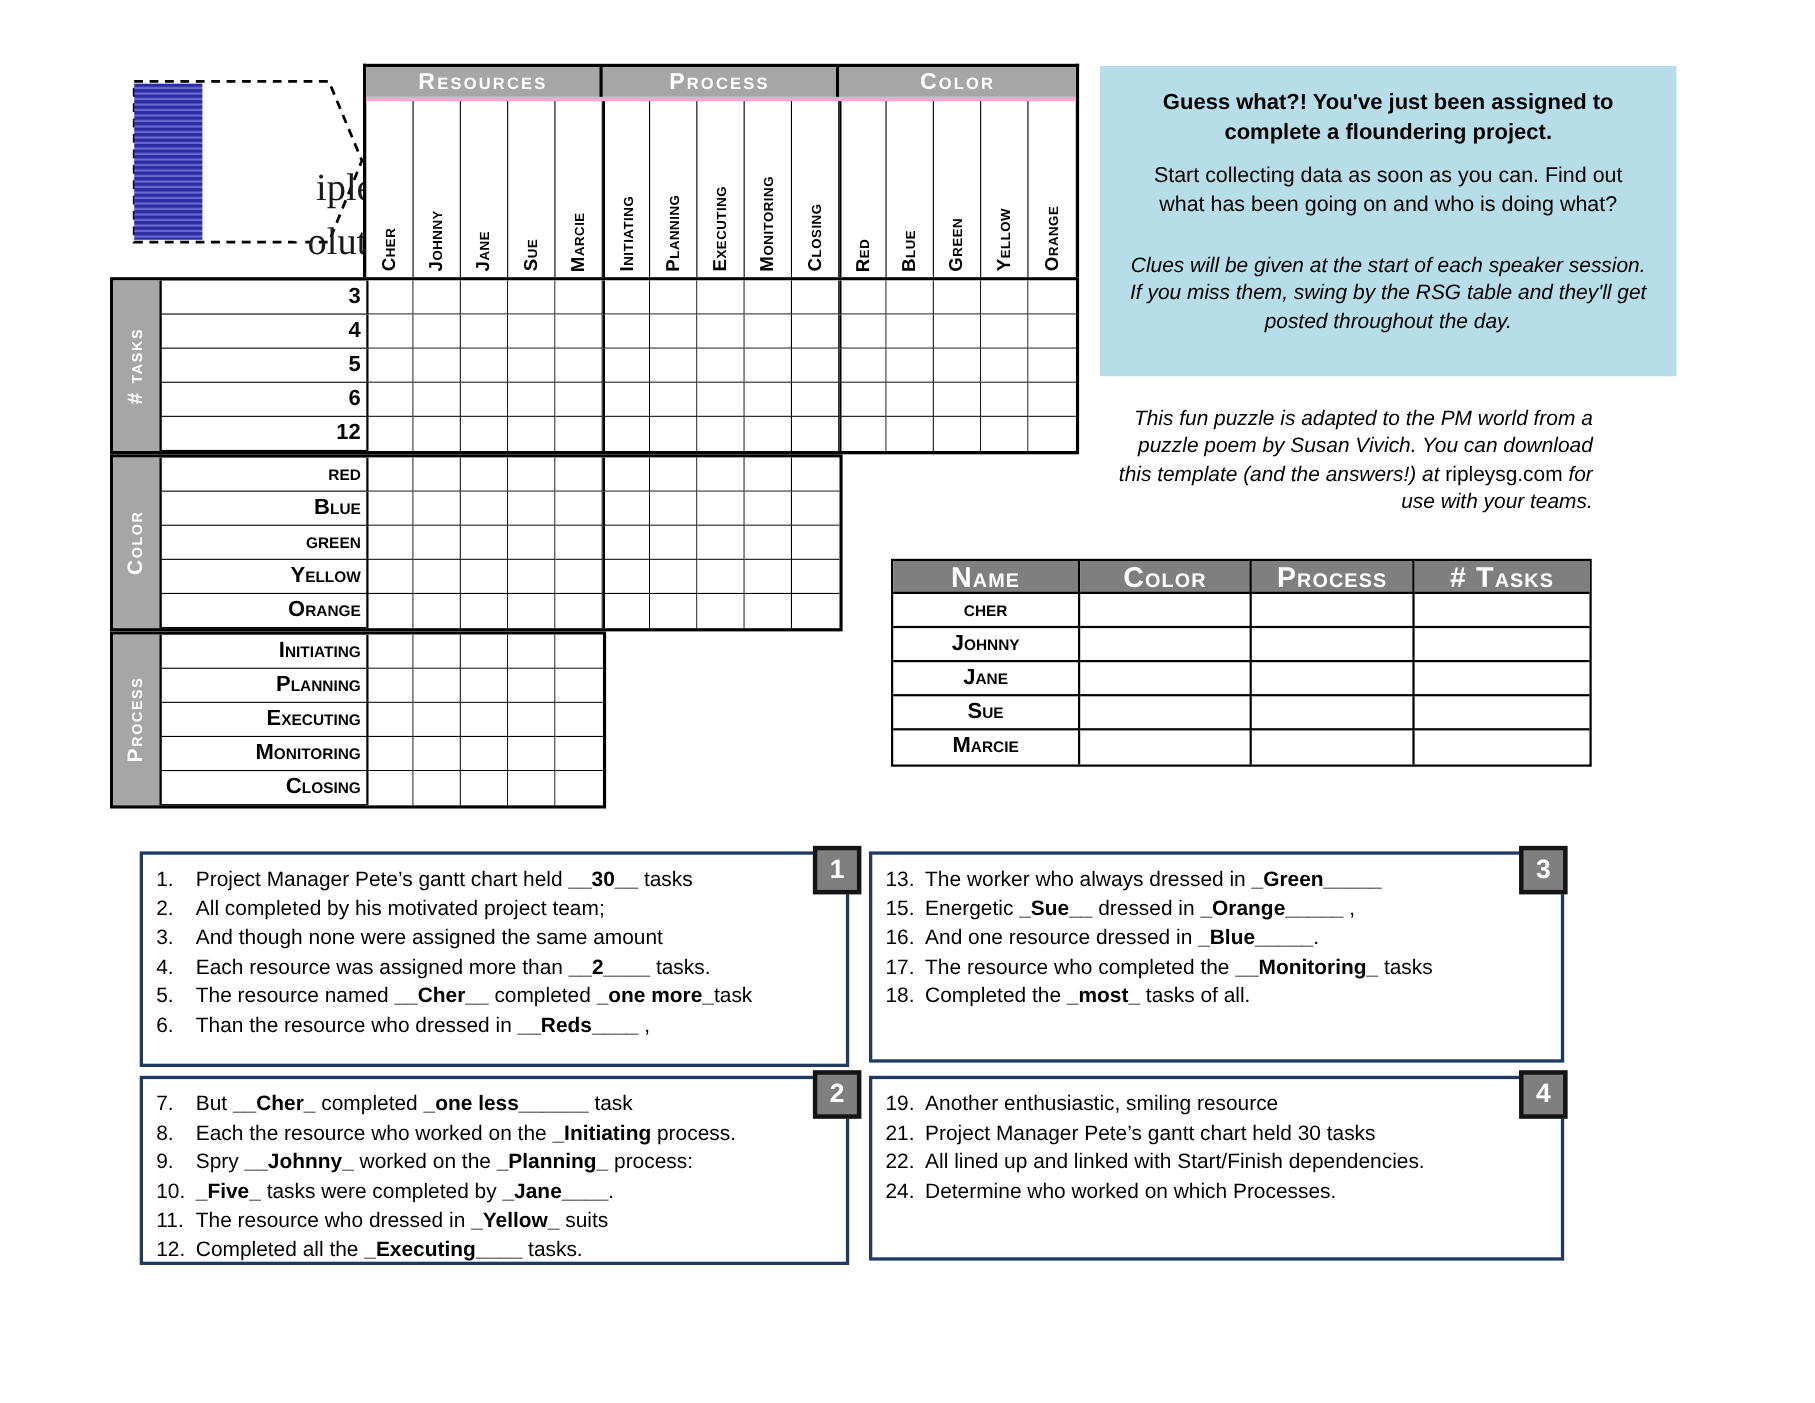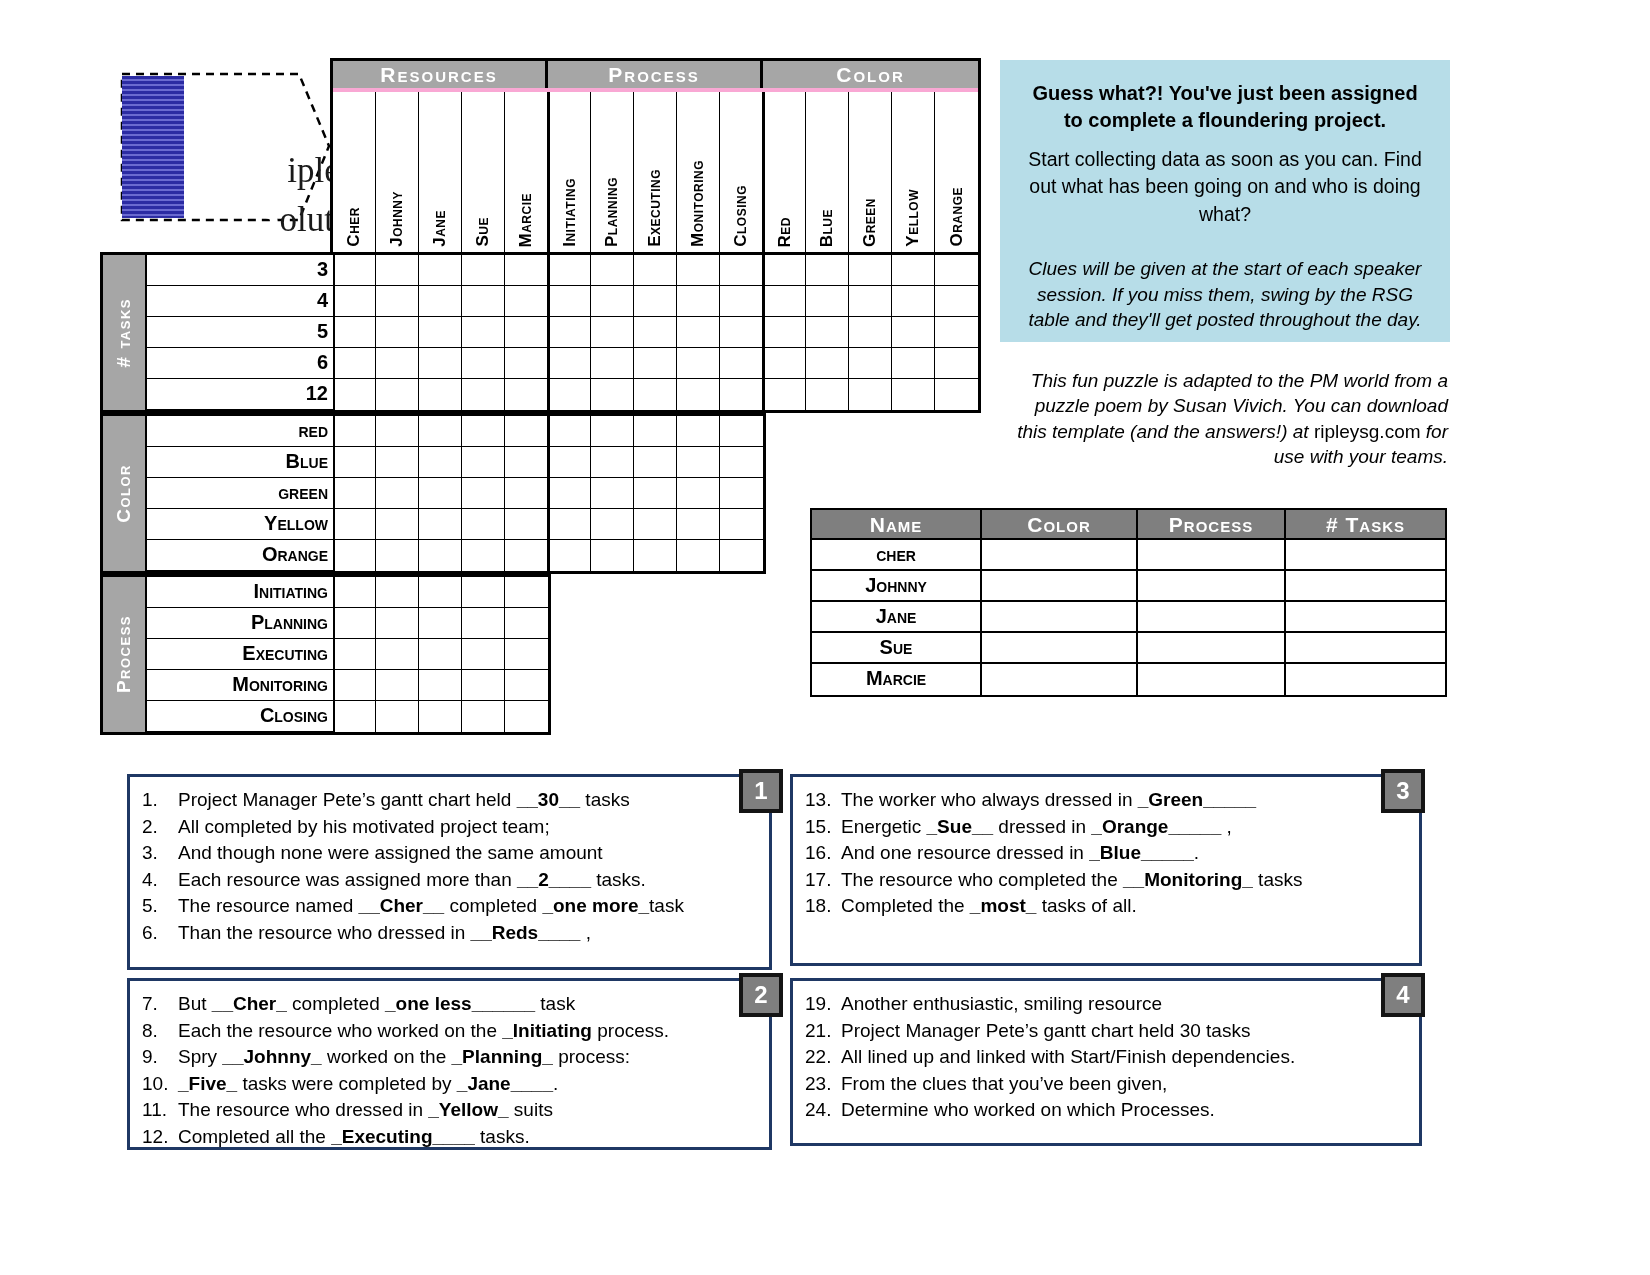--- a/index.html
+++ b/index.html
@@ -32,33 +32,33 @@
       align-items:center;justify-content:center;}
   .sb .vt{color:#fff;font-size:19px;letter-spacing:1.5px;padding:0;}
   .rws{display:grid;grid-auto-rows:31px;}
   .rlabel{border-bottom:1px solid #000;box-sizing:border-box;font-weight:bold;font-size:20px;
           font-variant:small-caps;text-align:right;padding-right:5px;line-height:29px;}
   .cell{border-bottom:1px solid #000;border-right:1px solid #000;box-sizing:border-box;background:#fff;}
   .cell.gs{border-left:2px solid #000;}
   .cell.lastc{border-right:none;}
 
   
-  #infobox{position:absolute;left:1000px;top:60px;width:450px;height:282px;background:#b7dde8;
+  #infobox{position:absolute;left:1000px;top:60px;width:524px;height:282px;background:#b7dde8;
            box-sizing:border-box;padding:20px 26px;text-align:center;}
   #infobox .h{font-weight:bold;font-size:20px;line-height:1.35;}
   #infobox .b{font-size:19.5px;line-height:1.4;margin-top:12px;}
   #infobox .n{font-style:italic;font-size:19px;line-height:1.35;margin-top:28px;}
 
   #credit{position:absolute;left:1000px;top:368px;width:448px;text-align:right;
           font-size:19px;line-height:1.33;font-style:italic;}
   #credit .site{font-style:normal;}
 
   
   #anstable{position:absolute;left:810px;top:508px;border:2px solid #000;display:grid;background:#fff;}
-  .ath{background:#7f7f7f;color:#fff;font-weight:bold;font-size:21px;font-variant:small-caps;
+  .ath{background:#7f7f7f;color:#fff;font-weight:bold;font-size:26px;font-variant:small-caps;
        letter-spacing:1px;text-align:center;line-height:30px;height:30px;
        border-right:2px solid #000;border-bottom:2px solid #000;box-sizing:border-box;}
   .atc{height:31px;border-right:2px solid #000;border-bottom:2px solid #000;box-sizing:border-box;
        font-weight:bold;font-size:20px;font-variant:small-caps;text-align:center;line-height:29px;}
   .atc.lastc,.ath.lastc{border-right:none;}
   .atc.lastrow{border-bottom:none;}
 
   
   .cluebox{position:absolute;border:3px solid #1f3864;box-sizing:border-box;background:#fff;
            padding:10px 6px 6px 12px;}
@@ -454,21 +454,17 @@
       </div>
       <div class="clueline">
         <span class="num">21.</span>
         <span class="txt"><span>Project Manager Pete’s gantt chart held 30 tasks</span></span>
       </div>
       <div class="clueline">
         <span class="num">22.</span>
         <span class="txt"><span>All lined up and linked with Start/Finish dependencies.</span></span>
       </div>
       <div class="clueline">
-        <span class="num">23.</span>
-        <span class="txt"><span>From the clues that you’ve been given,</span></span>
-      </div>
-      <div class="clueline">
         <span class="num">24.</span>
         <span class="txt"><span>Determine who worked on which Processes.</span></span>
       </div>
     </div>
   </div>
 
 </body></html>

